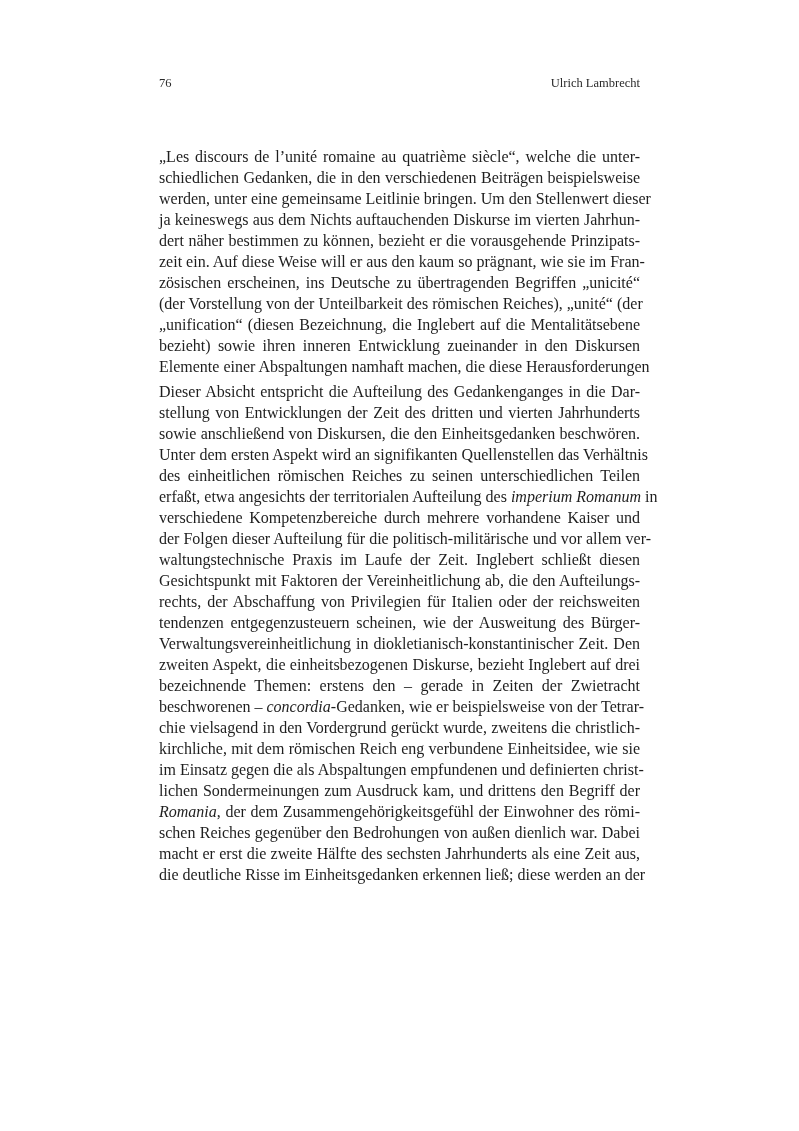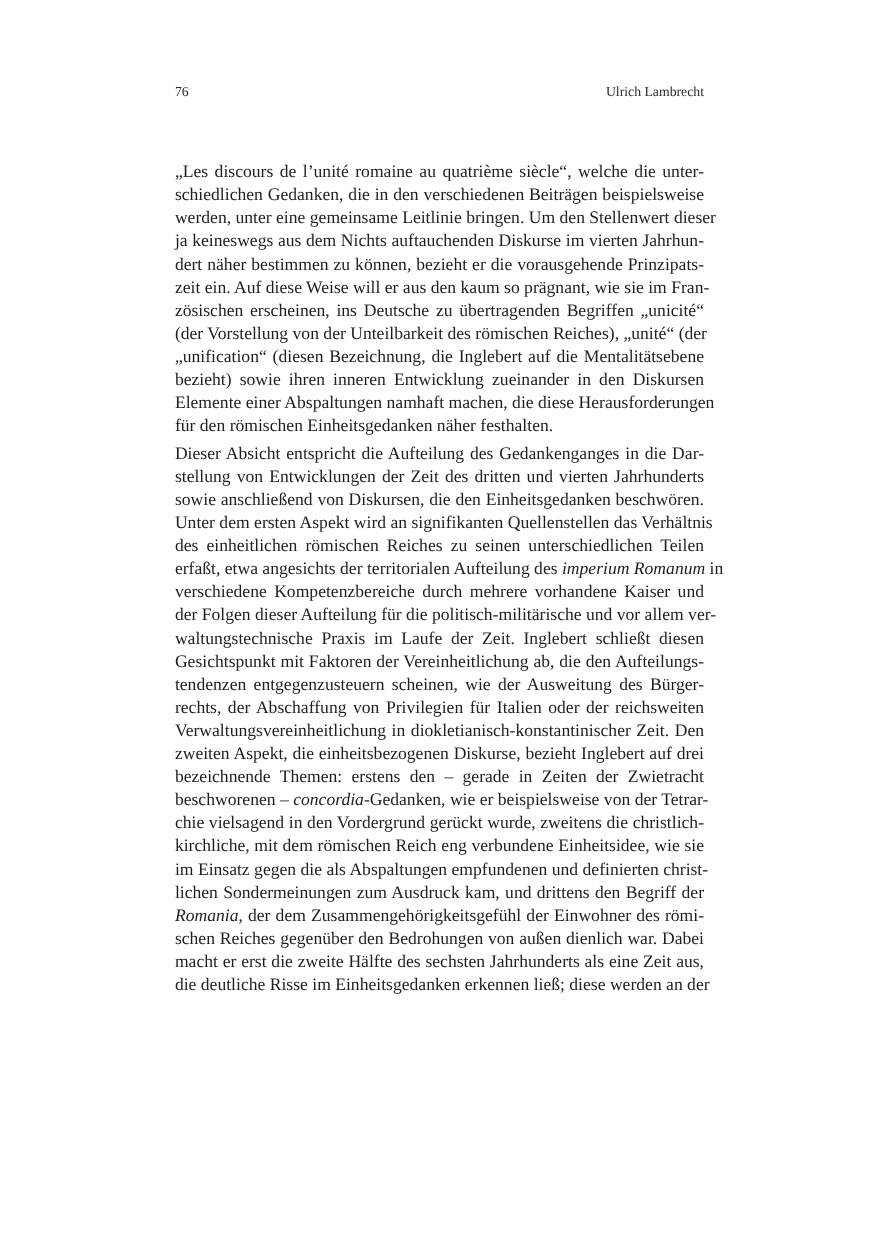--- a/index.html
+++ b/index.html
@@ -86,35 +86,34 @@
         <span class="line">schiedlichen Gedanken, die in den verschiedenen Beiträgen beispielsweise</span>
         <span class="line">werden, unter eine gemeinsame Leitlinie bringen. Um den Stellenwert dieser</span>
         <span class="line">ja keineswegs aus dem Nichts auftauchenden Diskurse im vierten Jahrhun-</span>
         <span class="line">dert näher bestimmen zu können, bezieht er die vorausgehende Prinzipats-</span>
         <span class="line">zeit ein. Auf diese Weise will er aus den kaum so prägnant, wie sie im Fran-</span>
         <span class="line">zösischen erscheinen, ins Deutsche zu übertragenden Begriffen „unicité“</span>
         <span class="line">(der Vorstellung von der Unteilbarkeit des römischen Reiches), „unité“ (der</span>
         <span class="line">„unification“ (diesen Bezeichnung, die Inglebert auf die Mentalitätsebene</span>
         <span class="line">bezieht) sowie ihren inneren Entwicklung zueinander in den Diskursen</span>
         <span class="line">Elemente einer Abspaltungen namhaft machen, die diese Herausforderungen</span>
-        <span class="line last">für den römischen Einheitsgedanken näher festhalten.</span>
       </p>
     <p id="para-1">
         <span class="line">Dieser Absicht entspricht die Aufteilung des Gedankenganges in die Dar-</span>
         <span class="line">stellung von Entwicklungen der Zeit des dritten und vierten Jahrhunderts</span>
         <span class="line">sowie anschließend von Diskursen, die den Einheitsgedanken beschwören.</span>
         <span class="line">Unter dem ersten Aspekt wird an signifikanten Quellenstellen das Verhältnis</span>
         <span class="line">des einheitlichen römischen Reiches zu seinen unterschiedlichen Teilen</span>
         <span class="line">erfaßt, etwa angesichts der territorialen Aufteilung des <em>imperium Romanum</em> in</span>
         <span class="line">verschiedene Kompetenzbereiche durch mehrere vorhandene Kaiser und</span>
         <span class="line">der Folgen dieser Aufteilung für die politisch-militärische und vor allem ver-</span>
         <span class="line">waltungstechnische Praxis im Laufe der Zeit. Inglebert schließt diesen</span>
         <span class="line">Gesichtspunkt mit Faktoren der Vereinheitlichung ab, die den Aufteilungs-</span>
+        <span class="line">rechts, der Abschaffung von Privilegien für Italien oder der reichsweiten</span>
         <span class="line">tendenzen entgegenzusteuern scheinen, wie der Ausweitung des Bürger-</span>
-        <span class="line">rechts, der Abschaffung von Privilegien für Italien oder der reichsweiten</span>
         <span class="line">Verwaltungsvereinheitlichung in diokletianisch-konstantinischer Zeit. Den</span>
         <span class="line">zweiten Aspekt, die einheitsbezogenen Diskurse, bezieht Inglebert auf drei</span>
         <span class="line">bezeichnende Themen: erstens den – gerade in Zeiten der Zwietracht</span>
         <span class="line">beschworenen – <em>concordia</em>-Gedanken, wie er beispielsweise von der Tetrar-</span>
         <span class="line">chie vielsagend in den Vordergrund gerückt wurde, zweitens die christlich-</span>
         <span class="line">kirchliche, mit dem römischen Reich eng verbundene Einheitsidee, wie sie</span>
         <span class="line">im Einsatz gegen die als Abspaltungen empfundenen und definierten christ-</span>
         <span class="line">lichen Sondermeinungen zum Ausdruck kam, und drittens den Begriff der</span>
         <span class="line"><em>Romania</em>, der dem Zusammengehörigkeitsgefühl der Einwohner des römi-</span>
         <span class="line">schen Reiches gegenüber den Bedrohungen von außen dienlich war. Dabei</span>

